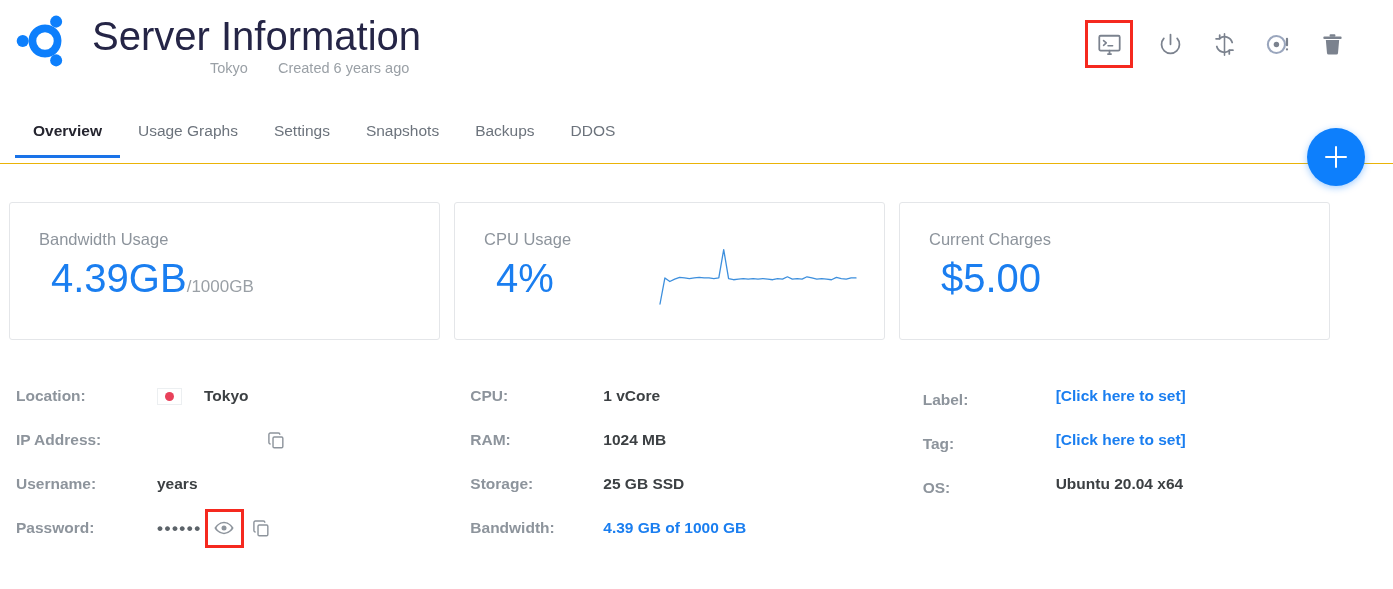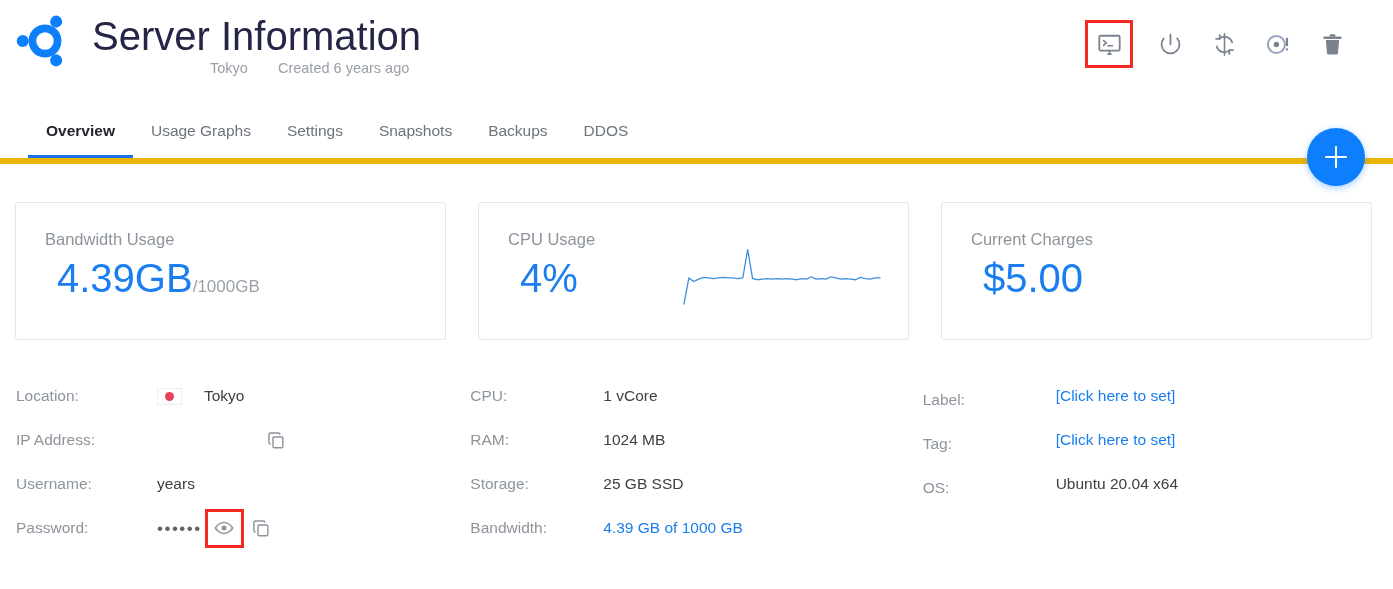--- a/index.html
+++ b/index.html
@@ -43,22 +43,22 @@
     outline: 3px solid #f5291f;
     outline-offset: -1px;
     width: 44px; height: 44px;
     margin-right: 12px;
   }
   .hdr-btn svg { display: block; }
 
   
   .tabbar {
     position: relative; height: 56px;
-    border-bottom: 6px solid #eab308;
-    display: flex; align-items: flex-start; padding-left: 28px;
+    border-bottom: 1px solid #eab308;
+    display: flex; align-items: flex-start; padding-left: 15px;
   }
   .tab {
     position: relative;
     padding: 14px 18px 17px 18px;
     font-size: 15.5px; color: #6c737c; cursor: pointer; white-space: nowrap;
   }
   .tab.active { color: #25252f; font-weight: 700; }
   .tab.active::after {
     content: ""; position: absolute;
     left: 0px; right: 0px; bottom: -1px; height: 3px;
@@ -74,22 +74,22 @@
   }
   .fab .plus { position: relative; width: 22px; height: 22px; }
   .fab .plus::before, .fab .plus::after {
     content: ""; position: absolute; background: #fff; border-radius: 1px;
   }
   .fab .plus::before { left: 0; top: 10px; width: 22px; height: 2.4px; }
   .fab .plus::after  { top: 0; left: 10px; height: 22px; width: 2.4px; }
 
   
   .cards {
-    display: flex; gap: 32px;
-    padding: 38px 16px 0 15px;
+    display: flex; gap: 14px;
+    padding: 38px 16px 0 9px;
   }
   .card {
     position: relative;
     width: 431px; height: 138px;
     border: 1px solid #e4e6e9; border-radius: 3px;
     background: #fff;
     padding: 26px 0 0 29px;
   }
   .card-label { font-size: 16.5px; color: #8d949c; line-height: 20px; }
   .card-value {
@@ -98,21 +98,21 @@
     white-space: nowrap;
     margin-left: 12px;
   }
   .card-value .suffix { font-size: 17px; color: #9aa0a6; }
   .sparkline { position: absolute; right: 26px; top: 28px; }
 
   
   .info {
     display: flex; padding: 34px 16px 0 16px;
   }
-  .info-col { width: 464px; }
+  .info-col { width: 464px; font-weight: bold; }
   .info-col.c2 { width: 462px; }
   .info-row {
     display: flex; align-items: center;
     height: 44px;
     font-size: 15.5px;
   }
   .info-key { width: 141px; color: #8d949c; flex: none; }
   .info-col.c2 .info-key { width: 133px; }
   .info-col.c3 .info-key { width: 133px; margin-top: 8px; }
   .info-val { color: #3c4043; display: flex; align-items: center; }

